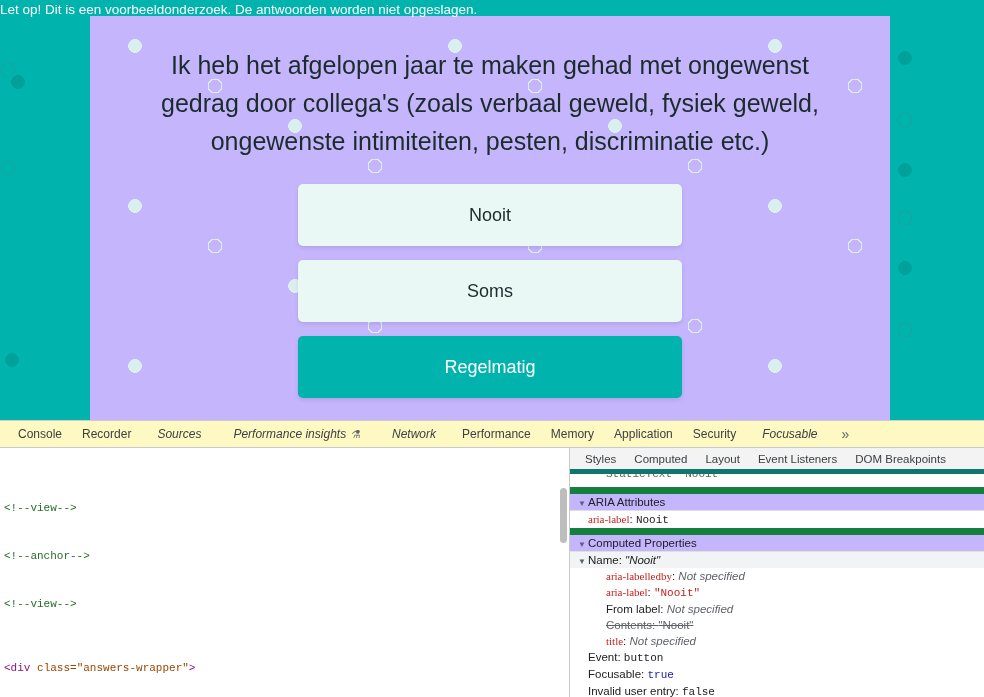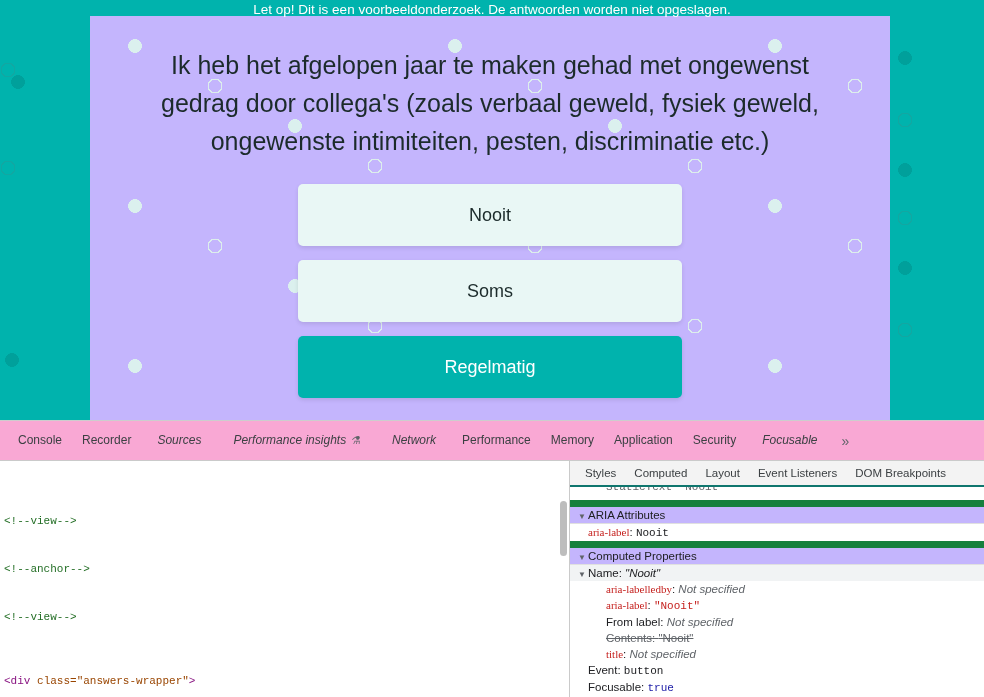--- a/index.html
+++ b/index.html
@@ -31,21 +31,21 @@
       radial-gradient(circle 8px at 8px 70px, transparent 77%, #12a7a2 78%, #12a7a2 92%, transparent 93%),
       radial-gradient(circle 8px at 8px 168px, transparent 77%, #12a7a2 78%, #12a7a2 92%, transparent 93%),
       radial-gradient(circle 8px at 168px 320px, transparent 77%, #12a7a2 78%, #12a7a2 92%, transparent 93%),
       radial-gradient(circle 8px at 168px 412px, transparent 77%, #12a7a2 78%, #12a7a2 92%, transparent 93%),
       radial-gradient(circle 8px at 905px 120px, transparent 77%, #12a7a2 78%, #12a7a2 92%, transparent 93%),
       radial-gradient(circle 8px at 905px 218px, transparent 77%, #12a7a2 78%, #12a7a2 92%, transparent 93%),
       radial-gradient(circle 8px at 905px 330px, transparent 77%, #12a7a2 78%, #12a7a2 92%, transparent 93%);
   }
   .notice {
     position: absolute; left: 0; top: 0; width: 984px;
-    text-align: center; color: #ffffff; font-size: 13.5px;
+    text-align: left; color: #ffffff; font-size: 13.5px;
     line-height: 17px; padding-top: 1px; z-index: 5;
   }
   .card {
     position: absolute; left: 90px; top: 16px; width: 800px; height: 404px;
     background: #c4b5fd; overflow: hidden;
   }
   .card-pattern {
     position: absolute; inset: 0; pointer-events: none;
     background-image:
       radial-gradient(circle 7px at 45px 30px, #dbf0ee 98%, transparent 100%),
@@ -88,21 +88,21 @@
   }
   .answer.selected { background: #00b3ad; color: #ffffff; }
 
   
   .devtools {
     position: absolute; left: 0; top: 420px; width: 984px; height: 277px;
     background: #ffffff; border-top: 1px solid #cdcdcd;
     font-family: "Liberation Sans", sans-serif;
   }
   .dt-tabbar {
-    height: 40px; background: #f9a8d4; border-bottom: 1px solid #cacaca;
+    height: 27px; background: #fef9c3; border-bottom: 1px solid #cacaca;
     display: flex; align-items: center; padding-left: 8px; overflow: hidden;
   }
   .dt-tab {
     font-size: 12px; color: #3c4043; padding: 0 10px; height: 27px;
     line-height: 27px; white-space: nowrap; cursor: pointer;
     display: flex; align-items: center; gap: 4px;
   }
   .dt-tab.wide { padding: 0 16px; font-style: italic; }
   .flask { font-size: 11px; color: #5f6368; }
   .dt-more { font-size: 14px; color: #5f6368; padding: 0 8px; cursor: pointer; }
@@ -122,21 +122,21 @@
   .attr { color: #994500; }
   .cmt { color: #236e25; }
   .punct { color: #881280; }
   .dt-scrollbar {
     position: absolute; right: 2px; top: 40px; width: 7px; height: 55px;
     background: #bdbdbd; border-radius: 4px; cursor: pointer;
   }
 
   .dt-right { flex: 1; height: 250px; background: #ffffff; overflow: hidden; }
   .sidebar-tabbar {
-    height: 26px; background: #f3f3f3; border-bottom: 2px solid #0f766e;
+    height: 26px; background: #f3f3f3; border-bottom: 5px solid #0f766e;
     display: flex; align-items: center; padding-left: 6px;
   }
   .sb-tab {
     font-size: 11.5px; color: #3c4043; padding: 0 9px;
     line-height: 26px; white-space: nowrap; cursor: pointer;
   }
   .a11y { font-size: 11.5px; color: #202124; }
   .a11y-clip {
     height: 13px; overflow: hidden; padding-left: 36px;
     font-family: "Liberation Mono", monospace; font-size: 11px;

